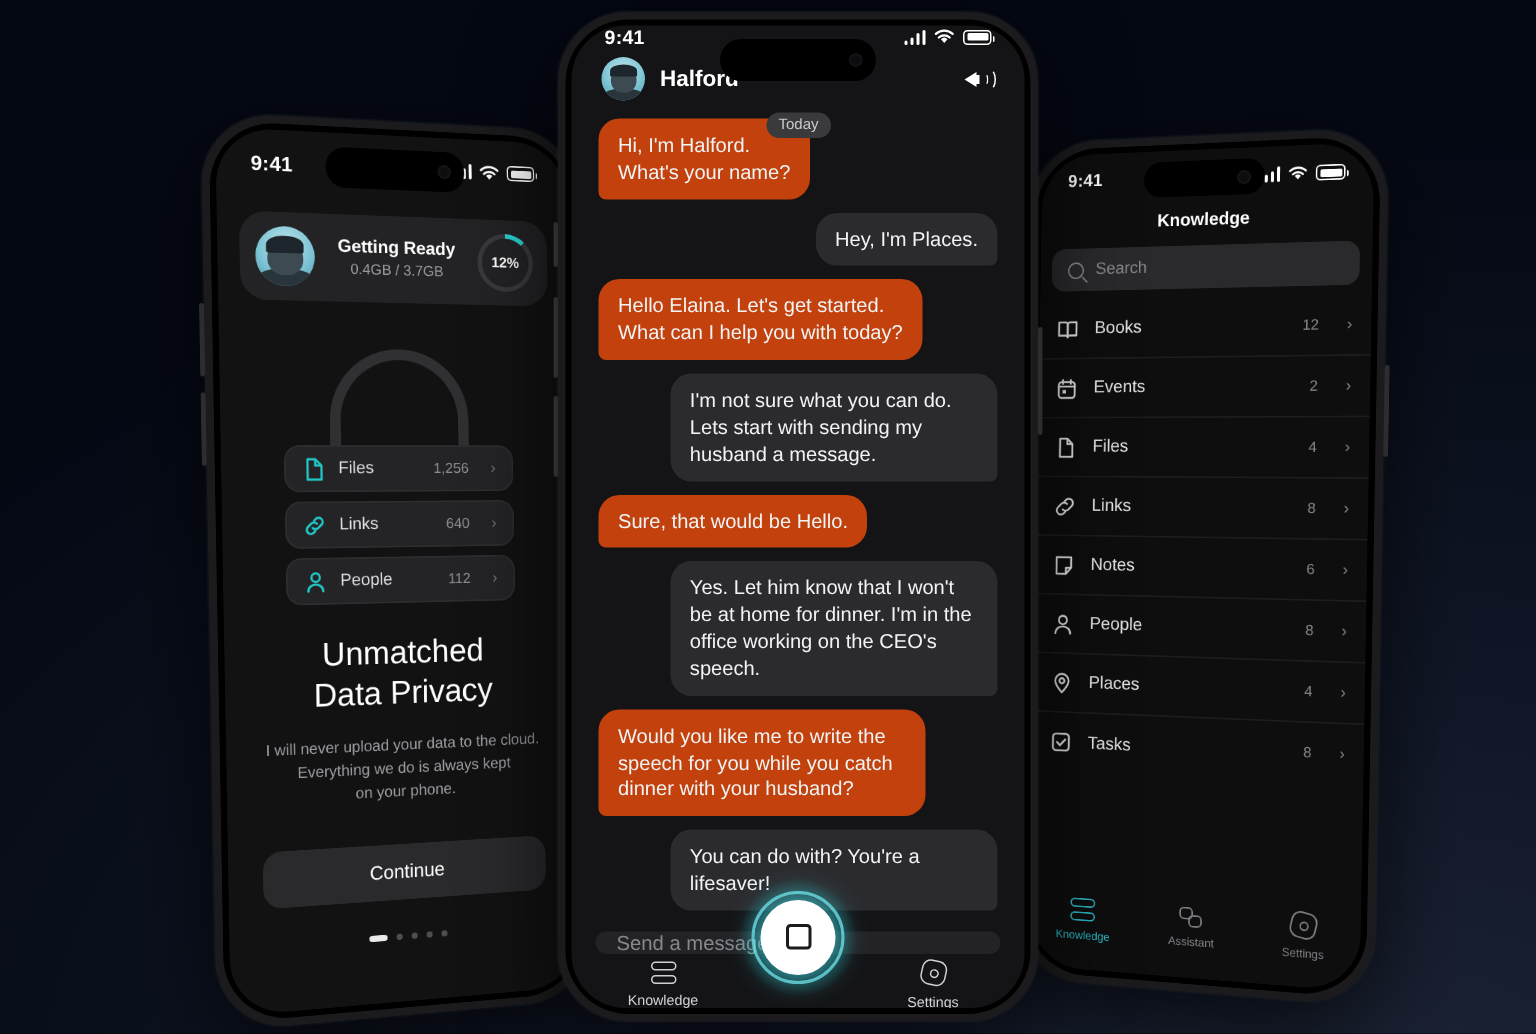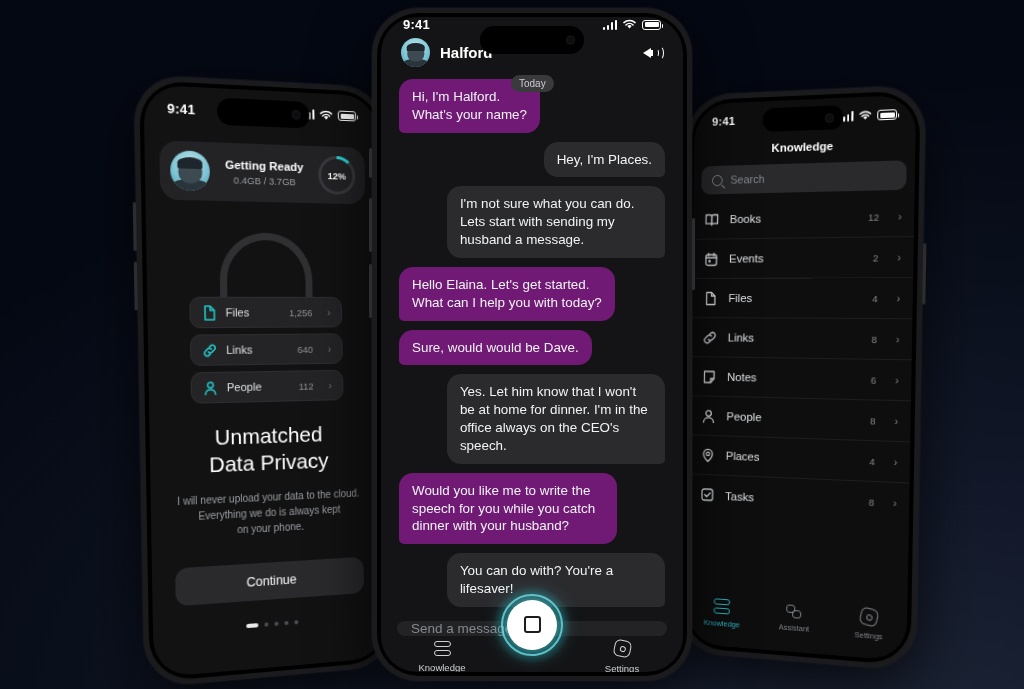--- a/index.html
+++ b/index.html
@@ -66,21 +66,21 @@
   .spk .w1,.spk .w2 { position:absolute; border:1.4px solid #fff; border-radius:50%;
                       border-left-color:transparent; border-top-color:transparent; border-bottom-color:transparent; }
   .spk .w1 { left:11px; top:5px; width:5px; height:8px; }
   .spk .w2 { left:13px; top:2px; width:8px; height:14px; }
 
   .chat-body { flex:1; padding:0 18px; display:flex; flex-direction:column; gap:9px; position:relative; }
   .row { display:flex; }
   .row.out { justify-content:flex-end; }
   .bubble { max-width:82%; padding:9px 13px; font-size:13.4px; line-height:1.33;
             color:#f1f3f4; white-space:pre-line; }
-  .bubble.bot { background:#701a75; border-radius:14px 14px 14px 5px; }
+  .bubble.bot { background:#c2410c; border-radius:14px 14px 14px 5px; }
   .bubble.me  { background:#2b2b2e; border-radius:14px 14px 5px 14px; }
   .daychip { position:absolute; left:130px; top:-4px; background:#3a3a3d; color:#c9cbcd;
              font-size:10px; padding:3px 8px; border-radius:9px; z-index:2; }
 
   .composer { margin:14px 16px 0; height:38px; border-radius:12px; background:#232326;
               display:flex; align-items:center; padding:0 14px; color:#86888c; font-size:13.5px; }
   .tabbar { height:92px; display:flex; align-items:center; justify-content:space-between;
             padding:4px 30px 16px; position:relative; }
   .tab { width:62px; display:flex; flex-direction:column; align-items:center; gap:6px;
          color:#cfd1d4; font-size:9.5px; }
@@ -465,32 +465,32 @@
       <div class="chat-body">
         <div class="daychip">Today</div>
 
         <div class="row">
           <div class="bubble bot">Hi, I'm Halford.
 What's your name?</div>
         </div>
         <div class="row out">
           <div class="bubble me">Hey, I'm Places.</div>
         </div>
-        <div class="row out">
-          <div class="bubble me">I'm not sure what you can do. Lets start with sending my husband a message.</div>
-        </div>
         <div class="row">
           <div class="bubble bot">Hello Elaina. Let's get started.
 What can I help you with today?</div>
         </div>
+        <div class="row out">
+          <div class="bubble me">I'm not sure what you can do. Lets start with sending my husband a message.</div>
+        </div>
         <div class="row">
-          <div class="bubble bot">Sure, would would be Dave.</div>
+          <div class="bubble bot">Sure, that would be Hello.</div>
         </div>
         <div class="row out">
-          <div class="bubble me">Yes. Let him know that I won't be at home for dinner. I'm in the office always on the CEO's speech.</div>
+          <div class="bubble me">Yes. Let him know that I won't be at home for dinner. I'm in the office working on the CEO's speech.</div>
         </div>
         <div class="row">
           <div class="bubble bot">Would you like me to write the speech for you while you catch dinner with your husband?</div>
         </div>
         <div class="row out">
           <div class="bubble me">You can do with? You're a lifesaver!</div>
         </div>
       </div>
 
       <div class="composer">

